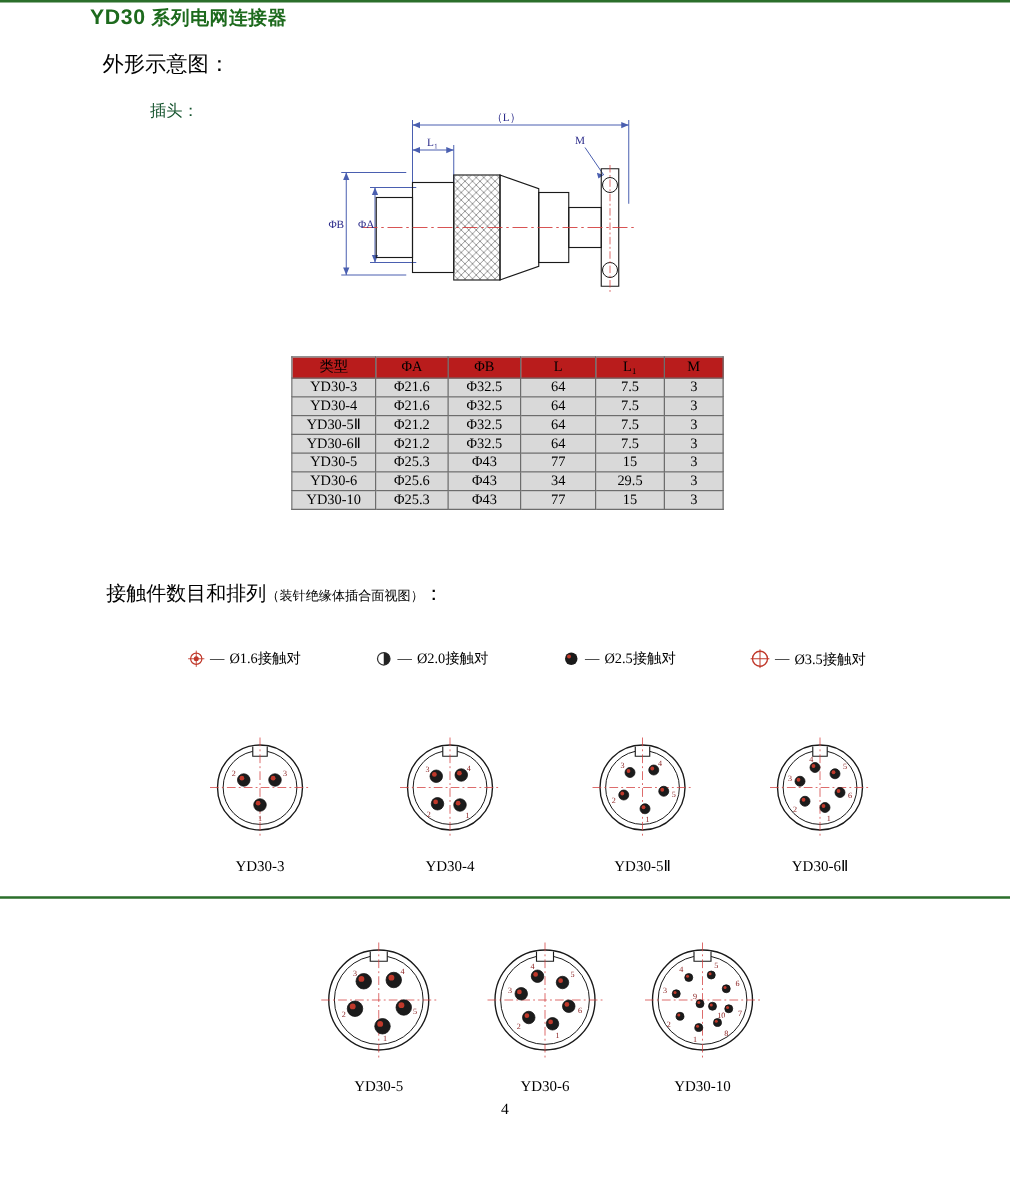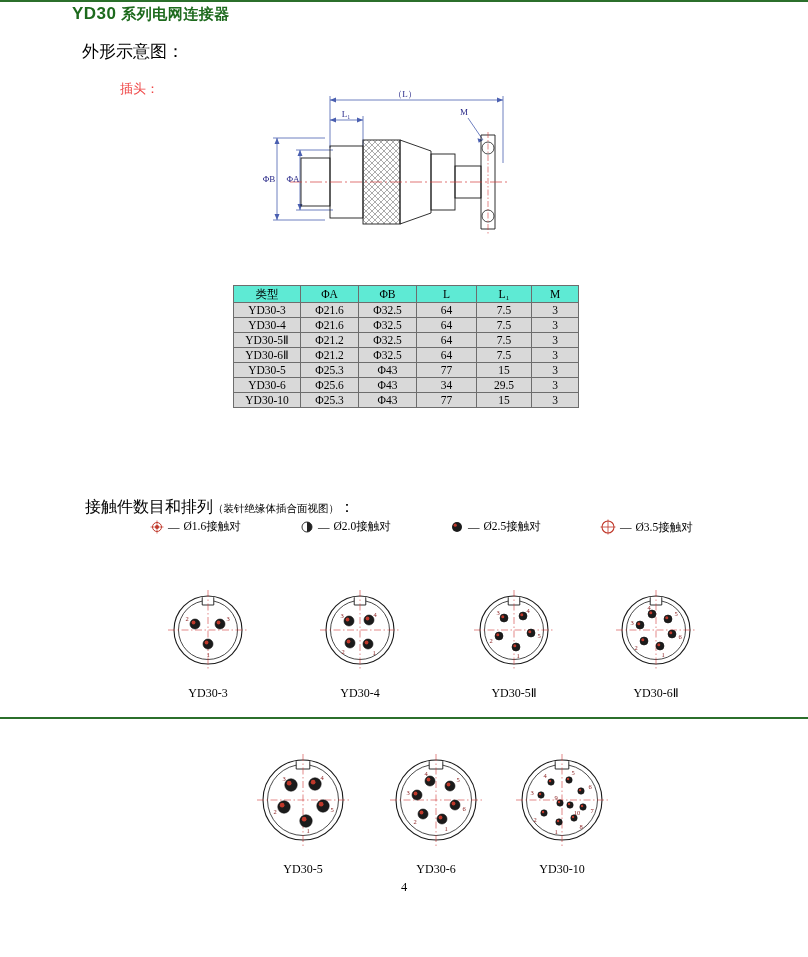--- a/index.html
+++ b/index.html
@@ -58,21 +58,21 @@
     top: 40px;
     left: 82px;
     font-size: 17px;
     text-align: center;
   }
   .sub-plug {
     position: absolute;
     top: 80px;
     left: 120px;
     font-size: 13px;
-    color: #ef4444;
+    color: #14532d;
   }
   
   .drawing {
     position: absolute;
     top: 88px;
     left: 255px;
     width: 280px;
     height: 170px;
   }
   
@@ -88,38 +88,37 @@
   .spec-table th, .spec-table td {
     border: 1px solid #6d6d6d;
     text-align: center;
     height: 14px;
     padding: 0 2px;
     background: #d9d9d9;
     font-weight: normal;
     line-height: 14px;
   }
   .spec-table th {
-    background: #5eead4;
+    background: #b91c1c;
     height: 16px;
     line-height: 16px;
   }
   .col-type { width: 62px; }
   .col-a { width: 53px; }
   .col-b { width: 53px; }
   .col-l { width: 55px; }
   .col-l1 { width: 50px; }
   .col-m { width: 42px; }
 
   
   .h-contacts {
     position: absolute;
     top: 465px;
     left: 85px;
     font-size: 16px;
-    margin-top: 32px;
   }
   .h-contacts .small {
     font-size: 10.5px;
   }
   .legend {
     position: absolute;
     top: 519px;
     left: 150px;
     width: 620px;
     height: 20px;

